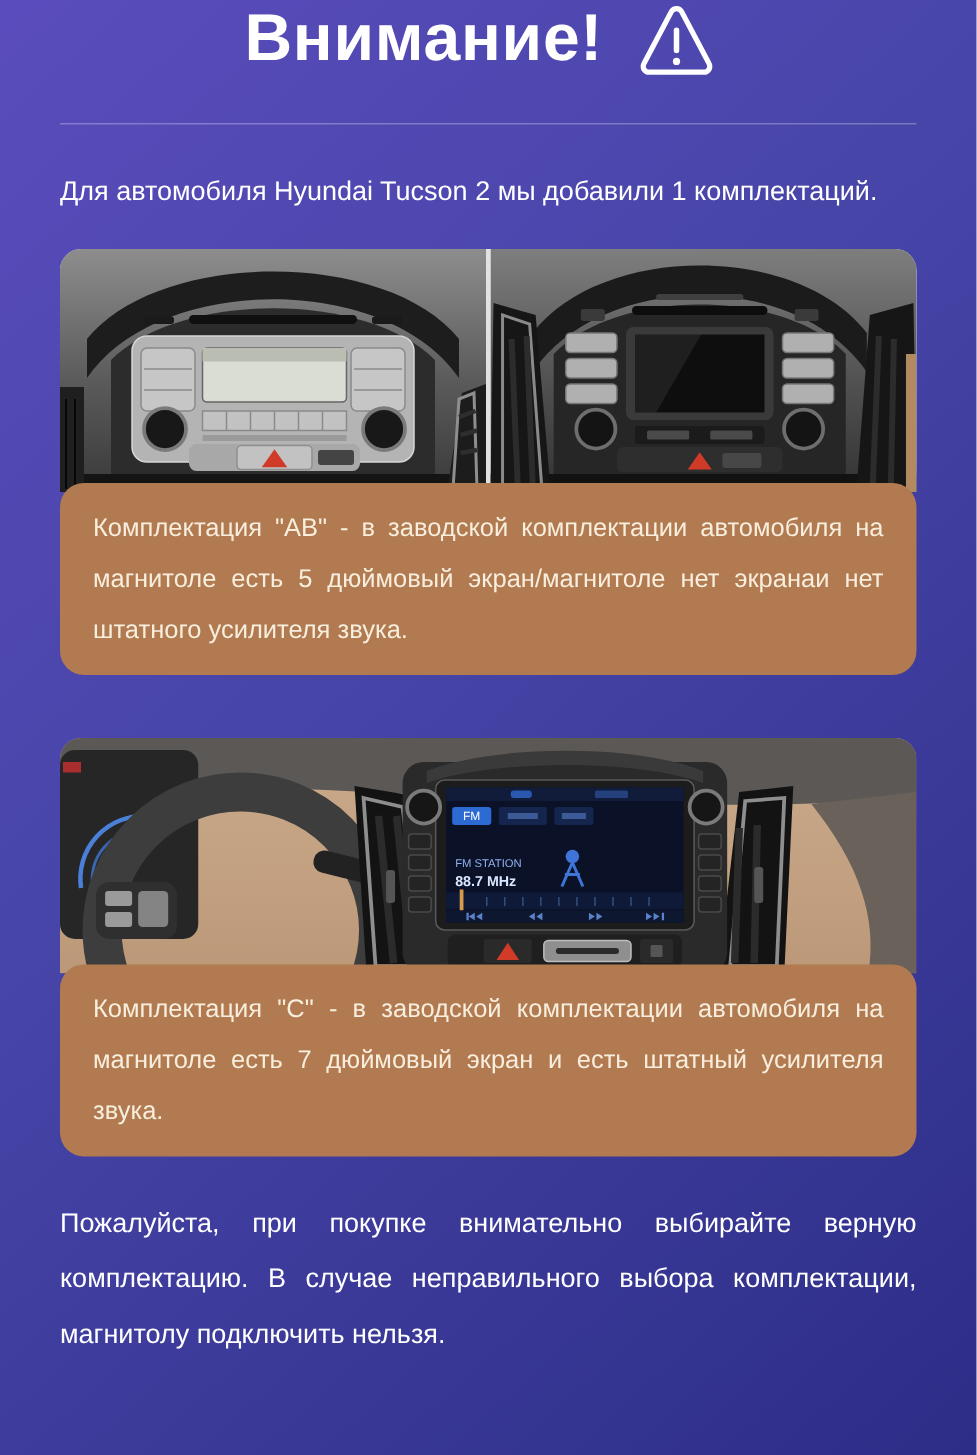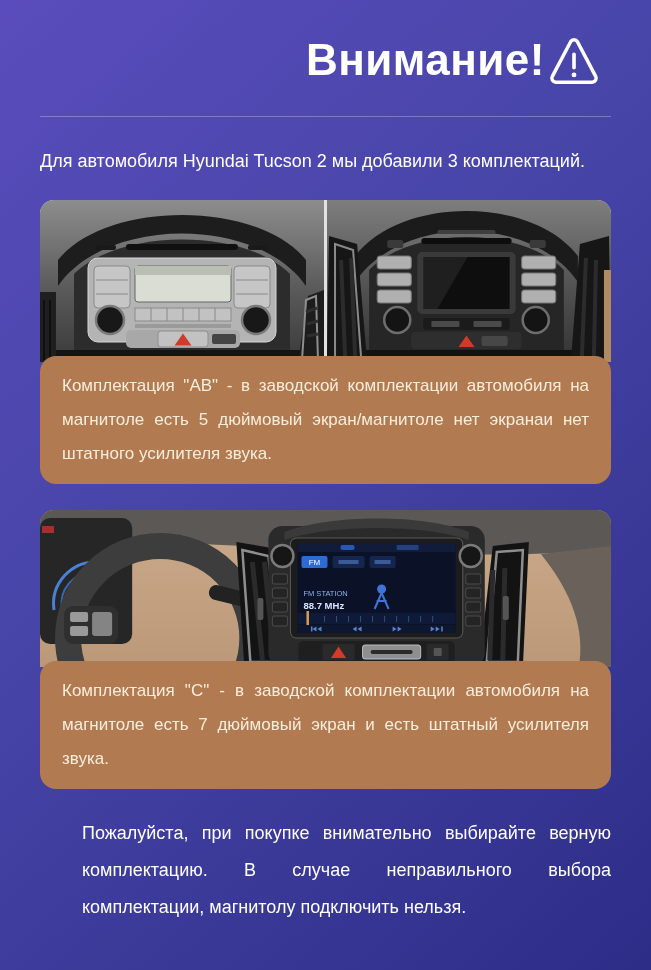--- a/index.html
+++ b/index.html
@@ -3,62 +3,62 @@
 <meta charset="utf-8">
 <style>
   html,body{margin:0;padding:0;}
   body{
     width:651px;height:970px;overflow:hidden;
     font-family:"Liberation Sans",sans-serif;
     background:linear-gradient(138deg,#5a4cbc 0%,#4745a8 42%,#2d2d88 100%);
     color:#ffffff;
   }
   .content{padding:0 40px;box-sizing:border-box;width:651px;}
-  .hdr{display:flex;justify-content:flex-end;align-items:center;padding-top:34px;}
+  .hdr{display:flex;justify-content:center;align-items:center;gap:20px;}
   .title{font-size:44px;font-weight:700;letter-spacing:.5px;line-height:52px;}
   .warn-icon{width:58px;height:52px;margin-right:8px;flex:0 0 auto;}
   .divider{margin-top:30px;height:1px;background:rgba(255,255,255,.28);}
   .intro{margin-top:26px;font-size:18px;line-height:37px;font-weight:400;}
   .intro div{white-space:nowrap;}
   .card{margin-top:20px;}
   .photo-strip{
     height:162px;border-radius:14px 14px 0 0;overflow:hidden;
     display:flex;gap:3px;background:#e2e2e2;position:relative;z-index:1;
   }
   .photo-strip .ph-l{flex:0 0 284px;height:100%;}
   .photo-strip .ph-r{flex:1;height:100%;}
   .photo-single{height:157px;border-radius:14px 14px 0 0;overflow:hidden;position:relative;z-index:1;}
   .photo-single svg,.photo-strip svg{display:block;width:100%;height:100%;}
   .caption{
     position:relative;z-index:2;margin-top:-6px;border-radius:16px;
     background:#b17a50;color:#f8eedd;
     padding:13px 22px 13px;font-size:17px;line-height:34px;
     text-align:justify;font-weight:400;
   }
-  .card2{margin-top:26px;}
-  .footer-note{margin-top:26px;font-size:18px;line-height:37px;text-align:justify;margin-left:42px;}
+  .card2{margin-top:42px;}
+  .footer-note{margin-top:26px;font-size:18px;line-height:37px;text-align:justify;}
 </style>
 </head>
 <body>
 
 <div class="content">
 
   <div class="hdr">
     <div class="title">Внимание!</div>
     <svg class="warn-icon" viewBox="0 0 60 54">
       <path d="M26.5 8 a4 4 0 0 1 7 0 L52.5 44 a4 4 0 0 1 -3.5 6 H11 a4 4 0 0 1 -3.5 -6 Z" fill="none" stroke="#ffffff" stroke-width="3.6" stroke-linejoin="round"></path>
       <line x1="30" y1="21" x2="30" y2="35" stroke="#ffffff" stroke-width="3.8" stroke-linecap="round"></line>
       <circle cx="30" cy="42.5" r="2.5" fill="#ffffff"></circle>
     </svg>
   </div>
 
   <div class="divider"></div>
 
   <div class="intro">
-    <div>Для автомобиля Hyundai Tucson 2 мы добавили 3 комплектаций.</div>
+    <div>Для автомобиля Hyundai Tucson 2 мы добавили 1 комплектаций.</div>
   </div>
 
   <div class="card">
     <div class="photo-strip">
 
       <div class="ph-l">
         <svg viewBox="0 0 284 162" preserveAspectRatio="none">
           <defs>
             <linearGradient id="gA" x1="0" y1="0" x2="0" y2="1">
               <stop offset="0" stop-color="#8d8d8d"></stop>

